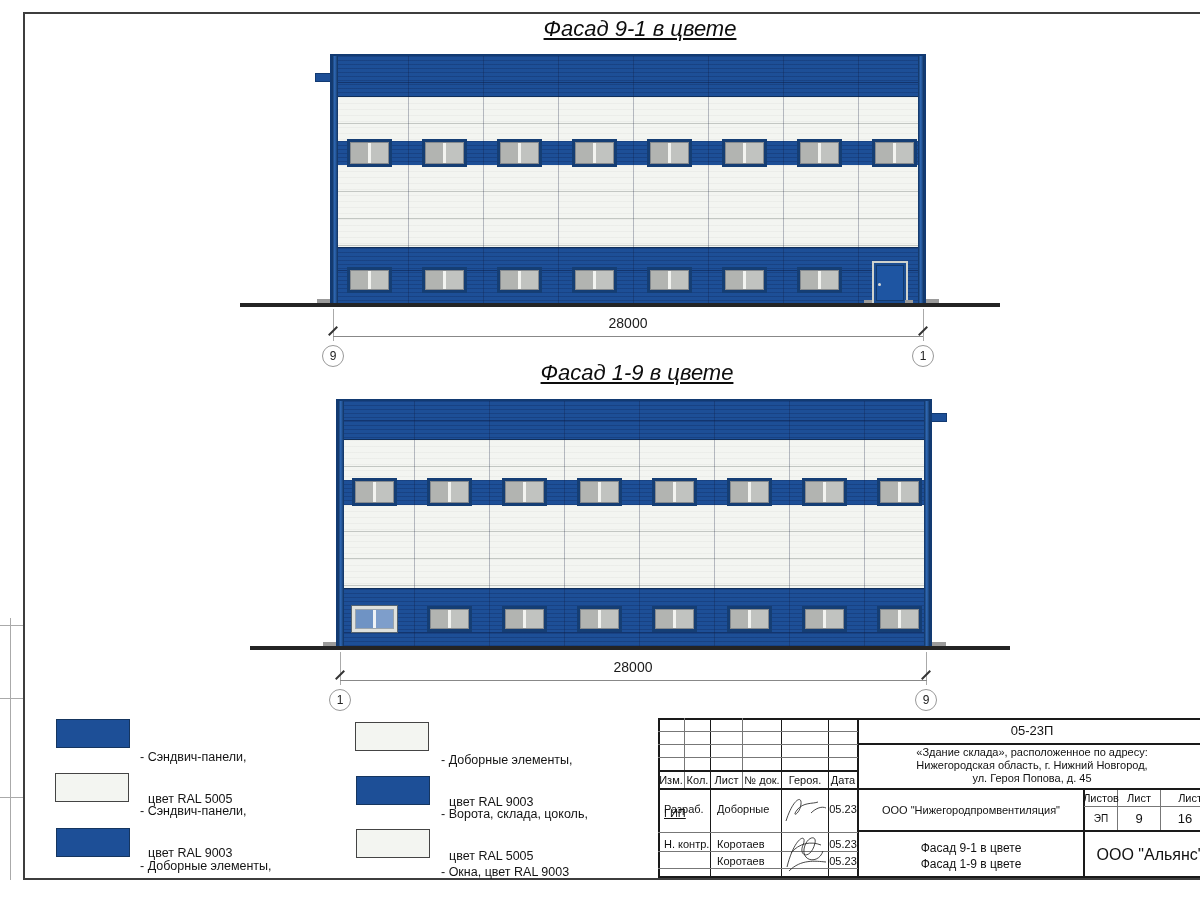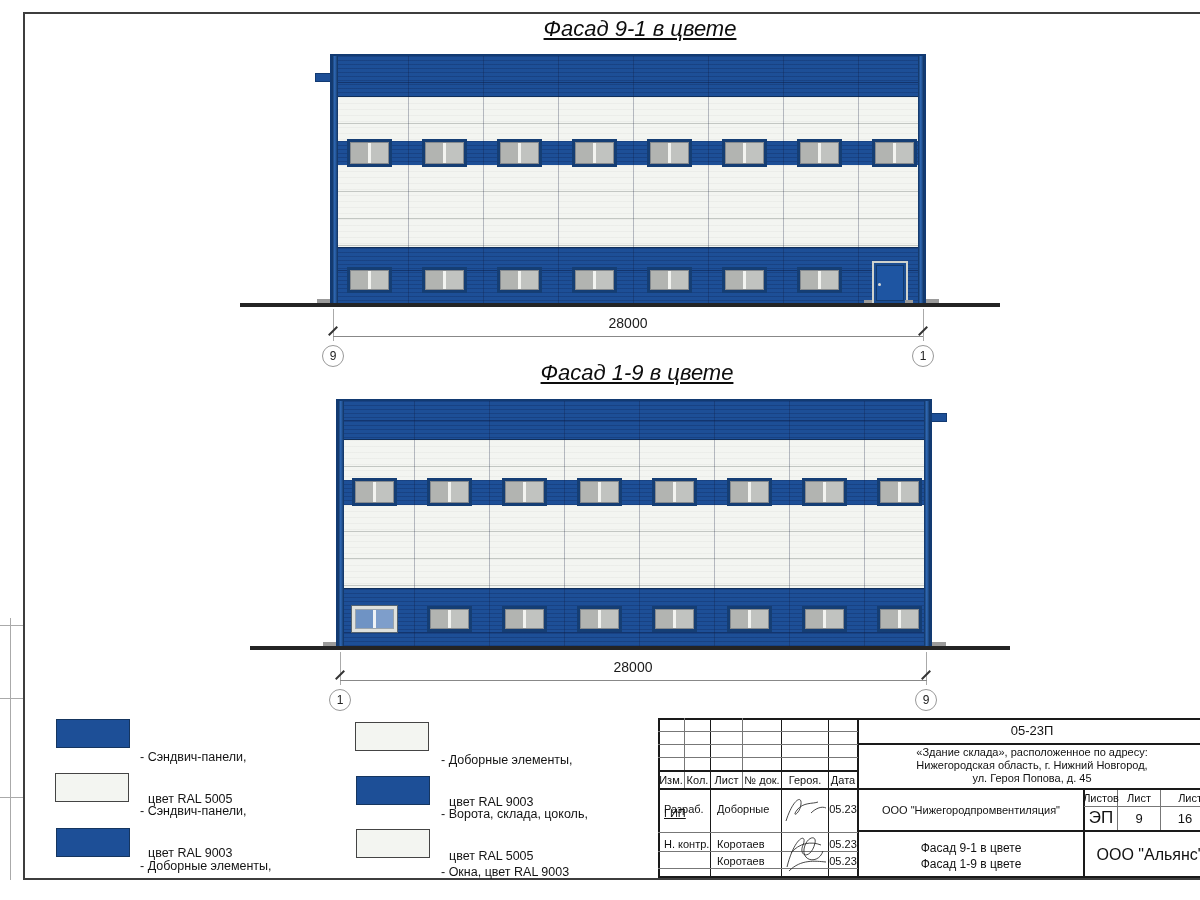--- a/index.html
+++ b/index.html
@@ -327,21 +327,21 @@
   <div class="abs cell" style="left:860px;top:719px;width:344px;height:23px;font-size:13px;">05-23П</div>
   <div class="abs" style="left:860px;top:746px;width:344px;text-align:center;font-size:11px;line-height:13px;">
     <div>«Здание склада», расположенное по адресу:</div>
     <div>Нижегородская область, г. Нижний Новгород,</div>
     <div>ул. Героя Попова, д. 45</div>
   </div>
   <div class="abs cell" style="left:860px;top:792px;width:222px;height:36px;font-size:11px;">ООО "Нижегородпромвентиляция"</div>
   <div class="abs cell" style="left:1085px;top:790px;width:32px;height:15px;">Листов</div>
   <div class="abs cell" style="left:1118px;top:790px;width:42px;height:15px;">Лист</div>
   <div class="abs cell" style="left:1161px;top:790px;width:70px;height:15px;">Листов</div>
-  <div class="abs cell" style="left:1085px;top:808px;width:32px;height:20px;font-size:17px;">ЭП</div>
+  <div class="abs cell" style="left:1085px;top:808px;width:32px;height:20px;font-size:10px;">ЭП</div>
   <div class="abs cell" style="left:1118px;top:808px;width:42px;height:20px;font-size:13px;">9</div>
   <div class="abs cell" style="left:1161px;top:808px;width:48px;height:20px;font-size:13px;">16</div>
   <div class="abs" style="left:860px;top:840px;width:222px;text-align:center;font-size:12px;line-height:16px;">
     <div>Фасад 9-1 в цвете</div>
     <div>Фасад 1-9 в цвете</div>
   </div>
   <div class="abs cell" style="left:1085px;top:833px;width:130px;height:44px;font-size:16px;">ООО "Альянс"</div>
 
 </div>
 

